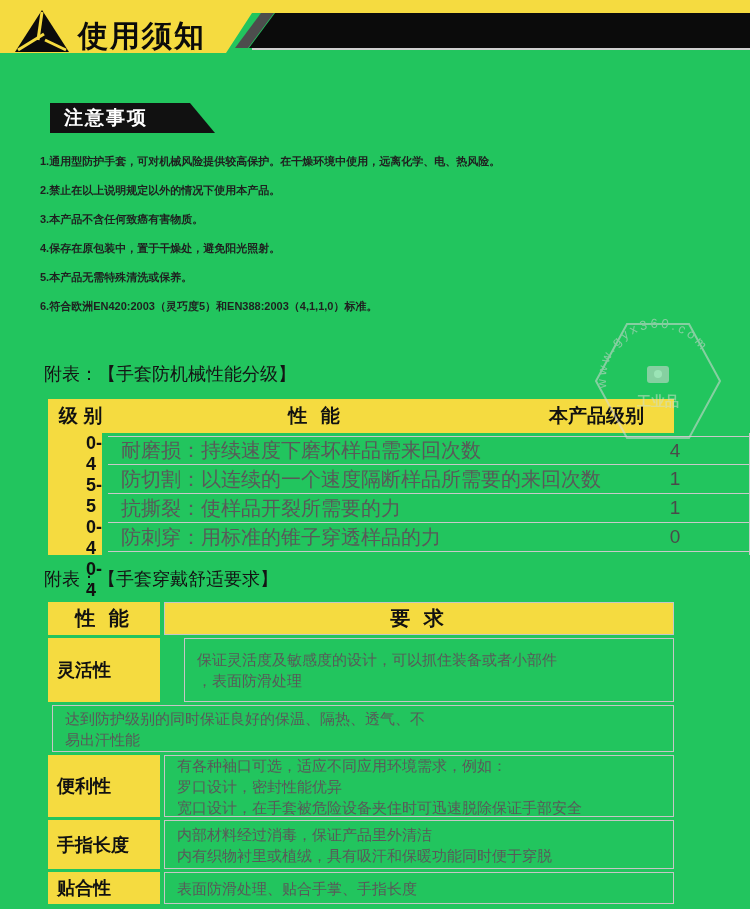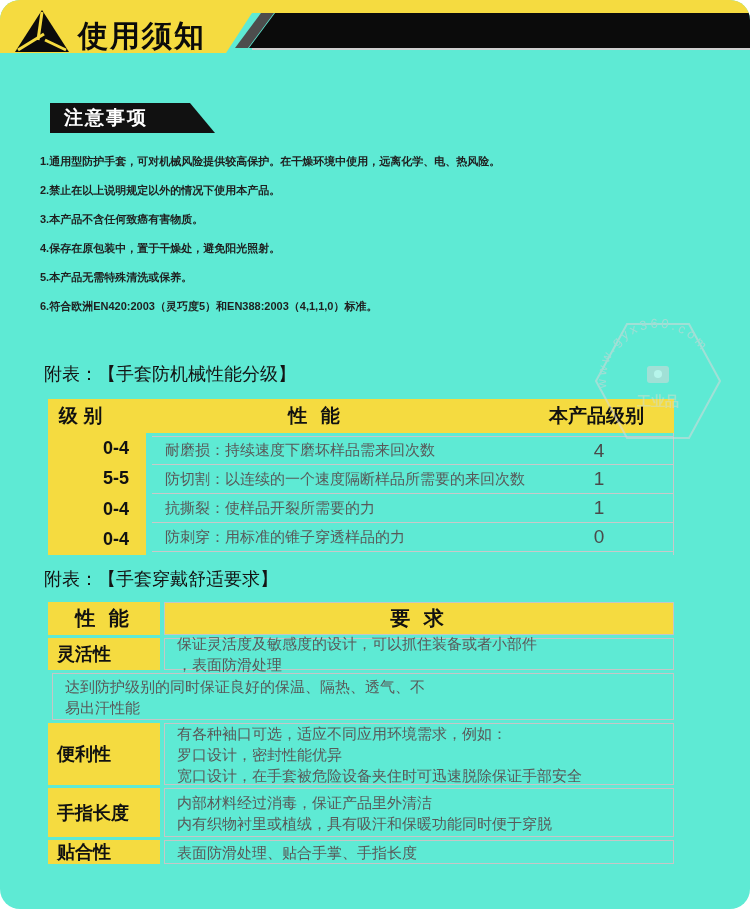--- a/index.html
+++ b/index.html
@@ -1,19 +1,18 @@
 <!DOCTYPE html>
 <html><head>
 <meta charset="utf-8">
 <style>
   html,body{margin:0;padding:0;background:#fff;}
   .page{
-    position:relative;width:750px;height:909px;background:#5eead4;overflow:hidden;
+    position:relative;width:750px;height:909px;background:#22c55e;overflow:hidden;
     font-family:"Liberation Sans","DejaVu Sans",sans-serif;
-    border-radius:20px;
   }
   
   .hdr{position:absolute;left:0;top:0;width:750px;height:62px;}
   .hdr-yellow{
     position:absolute;left:0;top:0;width:750px;height:53px;background:#f5db40;
     clip-path:polygon(0 0,750px 0,750px 13px,252px 13px,226px 53px,0 53px);
   }
   .hdr-grayline{position:absolute;left:252px;right:0;top:48px;height:2px;background:#cfcfcf;}
   .hdr-black{
     position:absolute;left:0;top:13px;width:750px;height:35px;background:#0b0b0b;
@@ -51,21 +50,21 @@
   .t1-h1{width:65px;text-align:center;font-size:19px;font-weight:bold;color:#111;}
   .t1-h2{flex:1;text-align:center;font-size:19px;font-weight:bold;color:#111;letter-spacing:4px;}
   .t1-h3{width:155px;text-align:center;font-size:19px;font-weight:bold;color:#111;}
   .t1-body{display:flex;height:122px;}
   .t1-grades{width:65px;background:#f5db40;display:flex;flex-direction:column;padding-left:38px;}
   .t1-grade{flex:1;display:flex;align-items:center;justify-content:center;
     font-size:18px;font-weight:bold;color:#111;}
   .t1-rows{flex:1;margin-left:6px;padding-top:3px;border-right:1px solid #c9c9c9;box-sizing:border-box;}
   .t1-row{display:flex;height:29px;align-items:center;border-bottom:1px solid #c9c9c9;box-sizing:border-box;}
   .t1-row:first-child{border-top:1px solid #c9c9c9;}
-  .t1-perf{flex:1;padding-left:13px;font-size:15px;color:#595959;white-space:nowrap;}
+  .t1-perf{flex:1;padding-left:13px;font-size:20px;color:#595959;white-space:nowrap;}
   .t1-num{width:148px;text-align:center;font-size:19px;color:#4a4a4a;}
   
   .t2{position:absolute;left:48px;top:602px;width:626px;}
   .t2-row{display:flex;margin-bottom:3px;align-items:stretch;}
   .t2-label{
     width:112px;background:#f5db40;display:flex;align-items:center;
     font-size:18px;font-weight:bold;color:#111;padding-left:9px;box-sizing:border-box;
   }
   .t2-label.center{justify-content:center;padding-left:0;font-size:20px;letter-spacing:4px;}
   .t2-content{
@@ -146,41 +145,41 @@
     </div>
   </div>
 
   <div class="caption caption2">附表：【手套穿戴舒适要求】</div>
 
   <div class="t2">
     <div class="t2-row" style="height:33px;">
       <div class="t2-label center">性 能</div>
       <div class="t2-content head">要 求</div>
     </div>
-    <div class="t2-row" style="height:32px;">
+    <div class="t2-row" style="height:64px;gap:20px;">
       <div class="t2-label">灵活性</div>
       <div class="t2-content">保证灵活度及敏感度的设计，可以抓住装备或者小部件
 ，表面防滑处理</div>
     </div>
     <div class="t2-row" style="height:47px;">
       <div class="t2-content">达到防护级别的同时保证良好的保温、隔热、透气、不
 易出汗性能</div>
     </div>
     <div class="t2-row" style="height:62px;">
       <div class="t2-label">便利性</div>
       <div class="t2-content">有各种袖口可选，适应不同应用环境需求，例如：
 罗口设计，密封性能优异
 宽口设计，在手套被危险设备夹住时可迅速脱除保证手部安全</div>
     </div>
     <div class="t2-row" style="height:49px;">
       <div class="t2-label">手指长度</div>
       <div class="t2-content">内部材料经过消毒，保证产品里外清洁
 内有织物衬里或植绒，具有吸汗和保暖功能同时便于穿脱</div>
     </div>
-    <div class="t2-row" style="height:24px;">
+    <div class="t2-row" style="height:32px;">
       <div class="t2-label">贴合性</div>
       <div class="t2-content">表面防滑处理、贴合手掌、手指长度</div>
     </div>
   </div>
 
   <svg class="watermark" width="150" height="150" viewBox="0 0 150 150">
     <polygon points="44,18 106,18 137,75 106,132 44,132 13,75" fill="none" stroke="#d8d8d8" stroke-width="2"></polygon>
     <defs>
       <path id="wmArc" d="M 25,88 A 52,52 0 1 1 125,88"></path>
     </defs>

